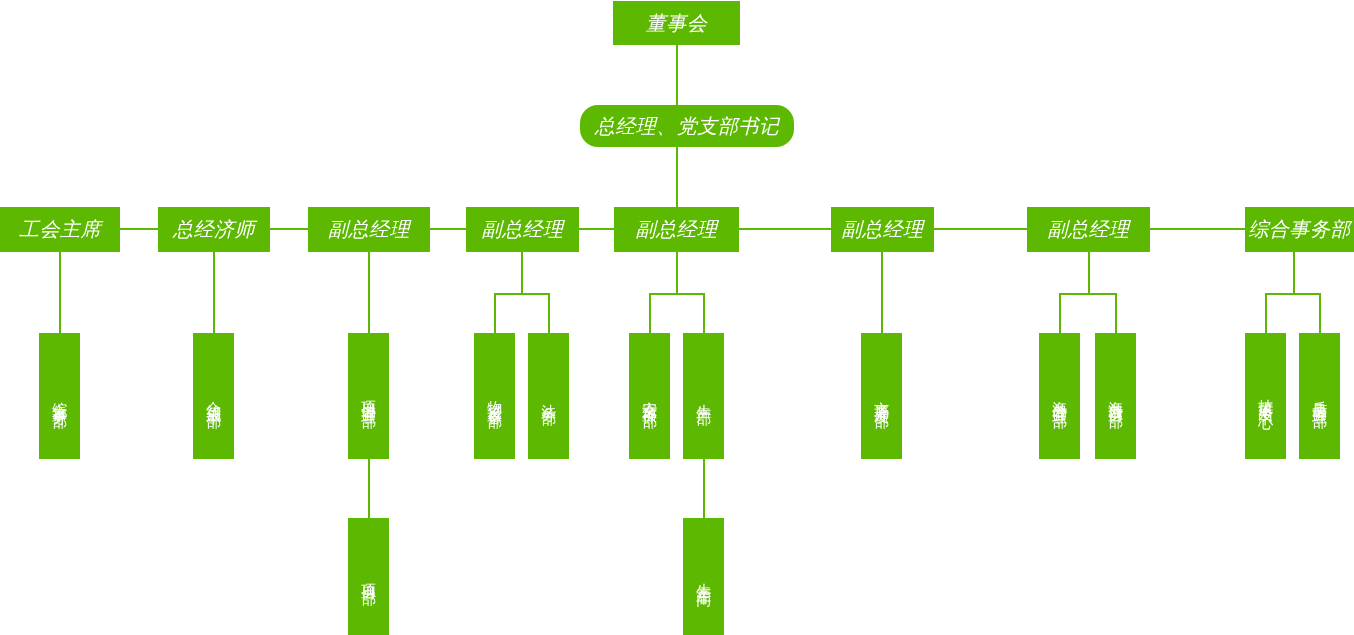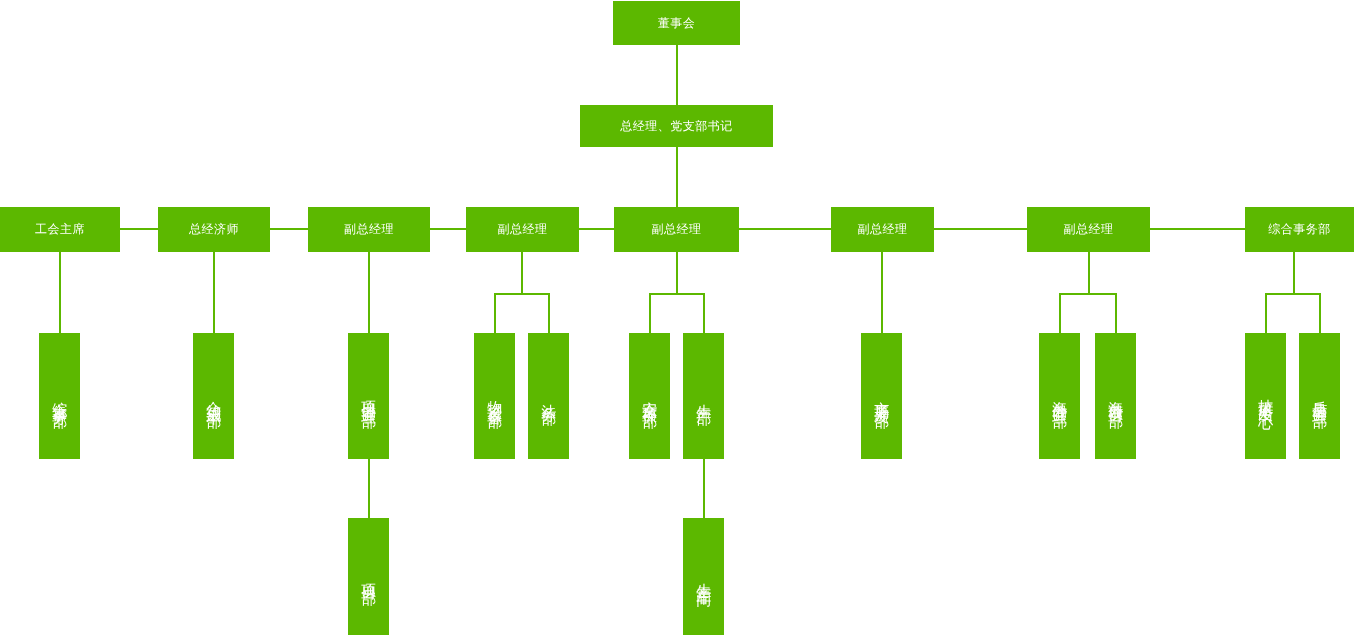--- a/index.html
+++ b/index.html
@@ -24,23 +24,24 @@
     color: #ffffff;
     box-sizing: border-box;
     display: flex;
     align-items: center;
     justify-content: center;
     text-align: center;
     line-height: 1.35;
     z-index: 2;
   }
   .node.horiz {
-    font-size: 12px;
+    font-size: 20px;
     letter-spacing: 0.5px;
     writing-mode: horizontal-tb;
+    font-style: italic;
   }
   .node.vert {
     writing-mode: vertical-rl;
     text-orientation: upright;
     font-size: 15px;
     letter-spacing: 3px;
     align-items: center;
     justify-content: center;
   }
   .node .label {
@@ -100,21 +101,21 @@
 
   <div class="conn v" style="left:1293px; top:252px; height:42px;"></div>
   <div class="conn h" style="left:1265px; top:293px; width:56px;"></div>
   <div class="conn v" style="left:1265px; top:293px; height:41px;"></div>
   <div class="conn v" style="left:1319px; top:293px; height:41px;"></div>
 
   <div class="node horiz" style="left:613px; top:1px; width:127px; height:44px;">
     <span class="label">董事会</span>
   </div>
 
-  <div class="node horiz" style="left:580px; top:105px; width:193px; height:42px;">
+  <div class="node horiz" style="left:580px; top:105px; width:214px; height:42px;border-radius:18px;">
     <span class="label">总经理、党支部书记</span>
   </div>
 
   <div class="node horiz" style="left:158px; top:207px; width:112px; height:45px;">
     <span class="label">总经济师</span>
   </div>
   <div class="node horiz" style="left:0px; top:207px; width:120px; height:45px;">
     <span class="label">工会主席</span>
   </div>
   <div class="node horiz" style="left:308px; top:207px; width:122px; height:45px;">

